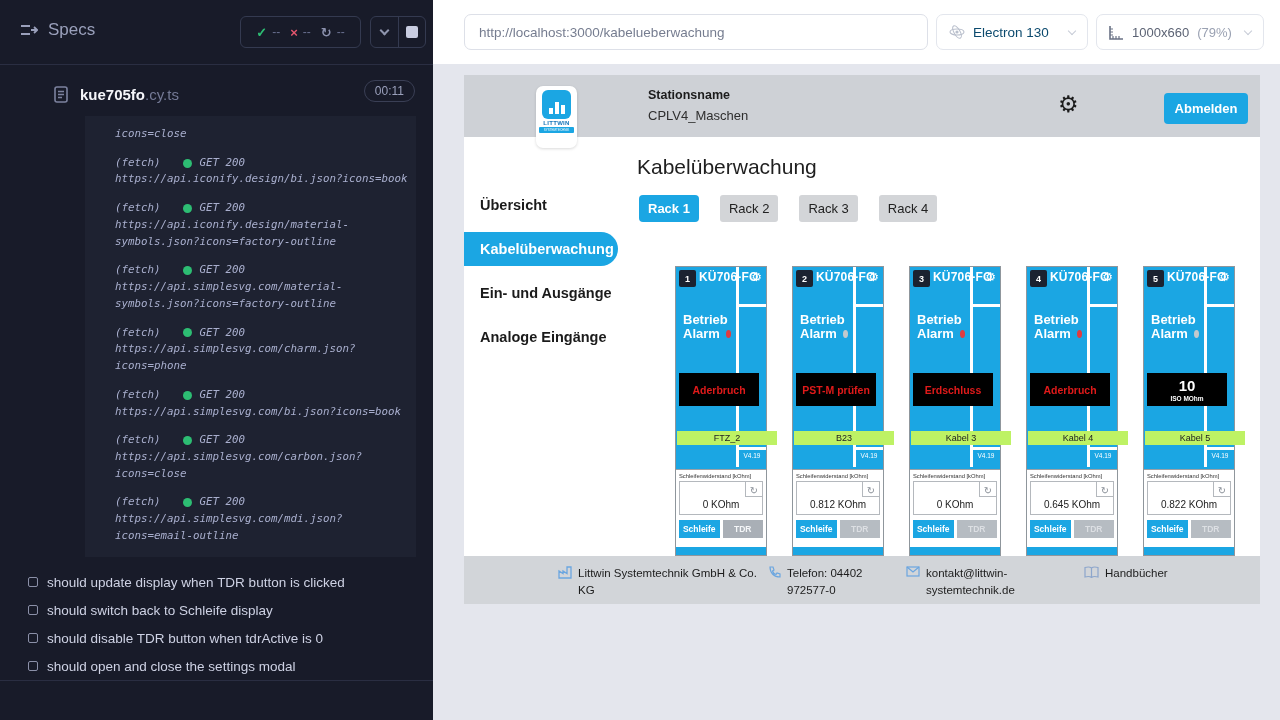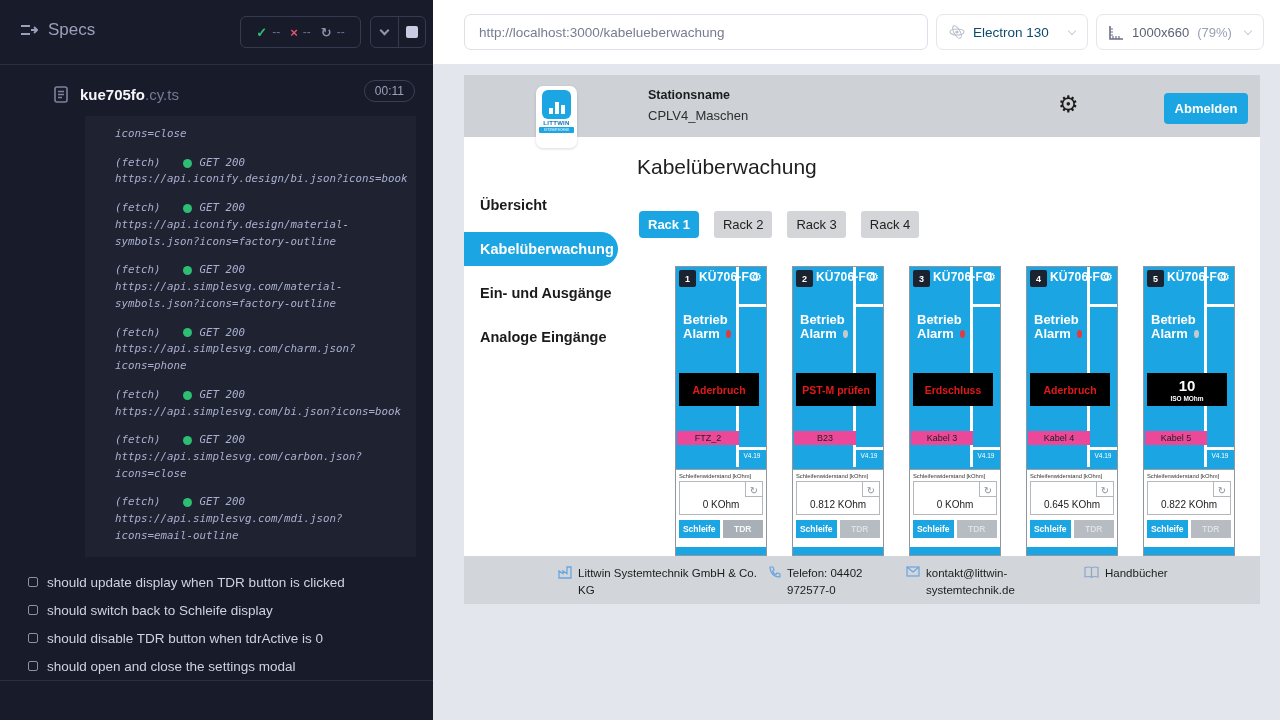--- a/index.html
+++ b/index.html
@@ -86,21 +86,21 @@
   .hdr-gear { position:absolute; left:594px; top:16px; font-size:23px; color:#1c1c1c;
               font-family:"DejaVu Sans",sans-serif; cursor:pointer; }
   .logout-btn { position:absolute; right:12px; top:18px; width:84px; height:31px; background:#1ba6e3;
                 border:none; border-radius:4px; color:#fff; font-weight:bold; font-size:13px; cursor:pointer;
                 font-family:"Liberation Sans",sans-serif; }
   .app-sidebar { position:absolute; left:0; top:62px; width:154px; height:419px; background:#fff; }
   .side-item { position:absolute; left:0; width:154px; padding-left:16px; font-size:14.5px; font-weight:bold;
                color:#1b1b1b; cursor:pointer; }
   .side-item.active { background:#1ba6e3; color:#fff; height:34px; line-height:34px; border-radius:0 17px 17px 0; padding-left:16px; }
   .main-title { position:absolute; left:173px; top:80px; font-size:21px; color:#1f1f1f; }
-  .tabs { position:absolute; left:175px; top:120px; display:flex; gap:15px;margin-top:16px; }
+  .tabs { position:absolute; left:175px; top:120px; display:flex; gap:21px; }
   .tab { height:27px; padding:0 9px; border:none; font-size:13px; background:#d3d5d8; color:#222;
          border-radius:3px; cursor:pointer; font-family:"Liberation Sans",sans-serif; }
   .tab.active { background:#1ba6e3; color:#fff; font-weight:bold; border-radius:4px; }
 
   
   .card { position:absolute; top:191px; width:92px; height:290px; background:#1ba6e3; border:1px solid #8f969c; }
   .badge { position:absolute; left:3px; top:3px; width:17px; height:17px; background:#1b2230; color:#fff;
            font-size:9px; font-weight:bold; display:flex; align-items:center; justify-content:center; border-radius:2px; }
   .model { position:absolute; left:23px; top:3px; font-size:12px; font-weight:bold; color:#fff; letter-spacing:.2px; }
   .vline { position:absolute; left:60px; top:0; width:3px; height:200px; background:#fff; z-index:1; }
@@ -113,21 +113,21 @@
   .led { width:8px; height:8px; border-radius:50%; }
   .led-green { background:#3ec143; }
   .led-red { background:#e23b3f; }
   .led-off { background:#c4c9cd; }
   .disp { position:absolute; left:3px; top:106px; width:80px; height:33px; background:#000; z-index:2;
           display:flex; flex-direction:column; align-items:center; justify-content:center; }
   .dmain-alarm { color:#e01a1a; font-size:10.5px; font-weight:bold; }
   .dmain-value { color:#fff; font-size:15px; font-weight:bold; line-height:1; }
   .dsub { color:#fff; font-size:6.5px; font-weight:bold; margin-top:2px; }
   .dsub:empty { display:none; }
-  .cname { position:absolute; left:1px; top:164px; width:62px; height:14px; background:#ec4899; z-index:2;
+  .cname { position:absolute; left:1px; top:164px; width:100px; height:14px; background:#bef264; z-index:2;
            font-size:9px; color:#222; display:flex; align-items:center; justify-content:center; }
   .ver { position:absolute; left:63px; top:185px; width:26px; text-align:center; font-size:6.5px; color:#fff; }
   .panel { position:absolute; left:0px; top:202px; width:90px; height:78px; background:#fff; border-top:1px solid #9aa0a6; }
   .plabel { margin:3px 3px 2px; font-size:5.8px; color:#333; }
   .vbox { position:relative; margin:0 3px; height:34px; border:1px solid #b4b8bd; background:#fff; }
   .refresh { position:absolute; right:0; top:0; width:17px; height:15px; border:none;
              border-left:1px solid #b4b8bd; border-bottom:1px solid #b4b8bd; background:#fff; cursor:pointer; }
   .refresh span { font-size:10px; color:#8a9098; font-family:"DejaVu Sans",sans-serif; }
   .vval { position:absolute; left:0; bottom:4px; width:100%; text-align:center; font-size:10px; color:#222; }
   .pbtns { display:flex; gap:3px; margin:5px 3px 0; }

